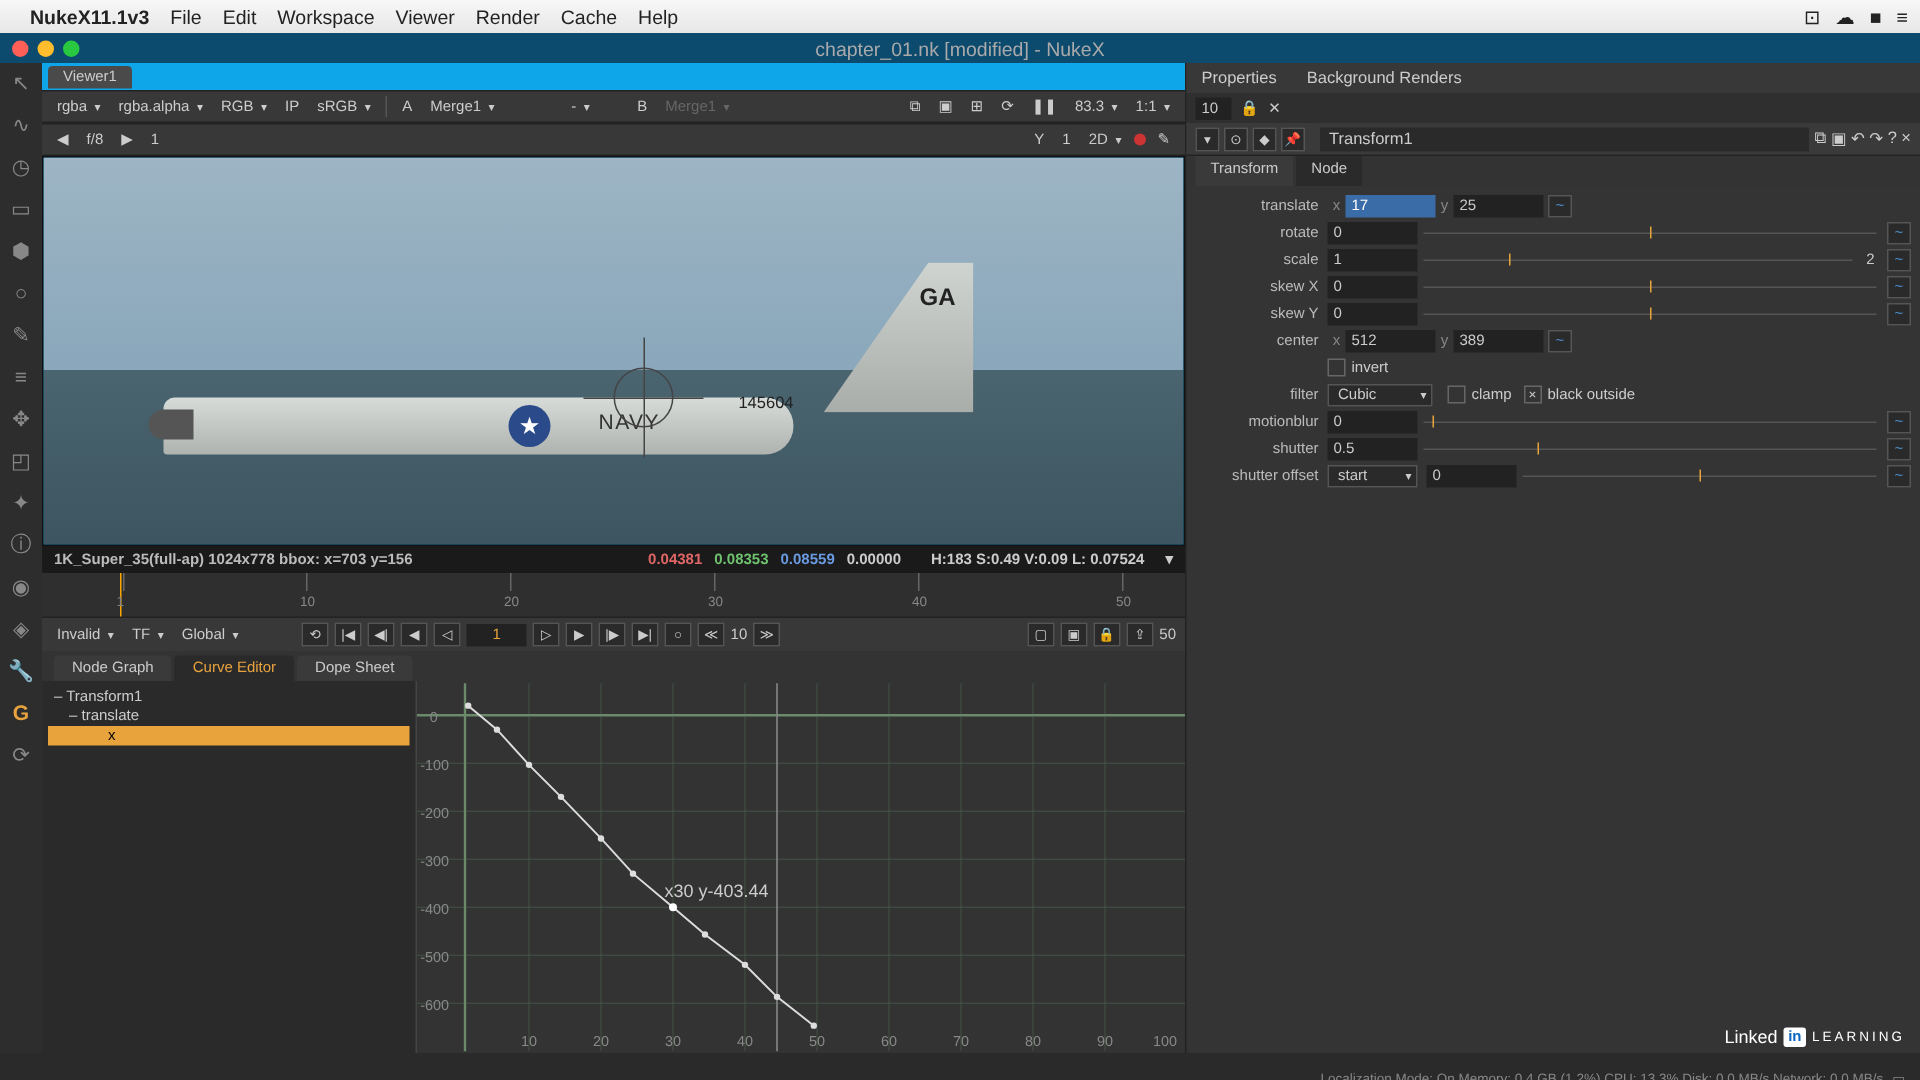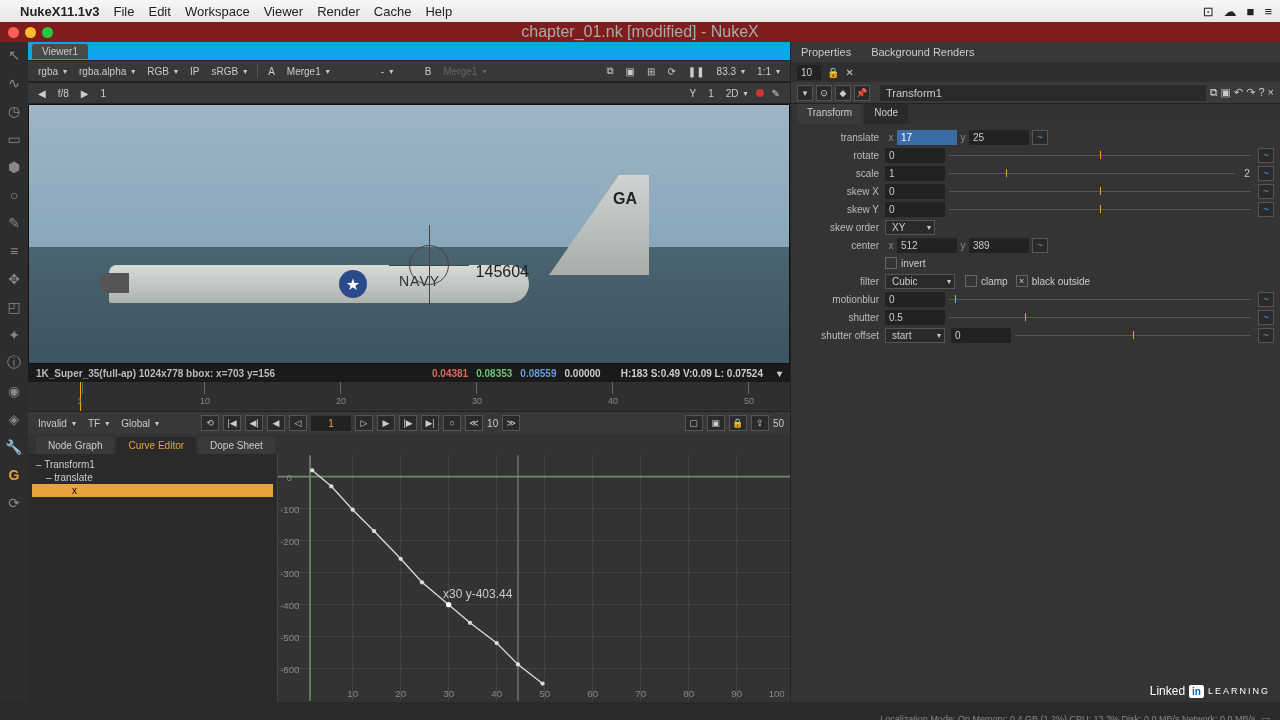--- a/index.html
+++ b/index.html
@@ -2,21 +2,21 @@
 <html><head>
 <meta charset="utf-8">
 <style>
 * { margin:0; padding:0; box-sizing:border-box; font-family:Arial,Helvetica,sans-serif; }
 body { background:#3a3a3a; color:#ccc; font-size:11px; width:1280px; height:720px; overflow:hidden; position:relative; }
 .mac-menubar { height:22px; background:linear-gradient(#f7f7f7,#e7e7e7); display:flex; align-items:center; padding:0 8px; color:#222; font-size:13px; }
 .mac-menubar .apple { margin-right:12px; }
 .mac-menubar .app-name { font-weight:700; margin-right:14px; }
 .mac-menubar .menu-item { margin-right:14px; }
 .mac-menubar .right-icons { margin-left:auto; display:flex; gap:10px; }
-.title-bar { height:20px; background:#7f1d1d; display:flex; align-items:center; position:relative; color:#aaa; font-size:16px; }
+.title-bar { height:20px; background:#0c4a6e; display:flex; align-items:center; position:relative; color:#aaa; font-size:13px; }
 .traffic-lights { display:flex; gap:6px; padding-left:8px; }
 .tl { width:11px; height:11px; border-radius:50%; }
 .tl.red { background:#ff5f57; } .tl.yellow { background:#ffbd2e; } .tl.green { background:#28c940; }
 .title-bar .title { position:absolute; left:50%; transform:translateX(-50%); }
 .workspace { display:flex; height:678px; }
 .left-toolbar { width:28px; background:#2d2d2d; display:flex; flex-direction:column; align-items:center; padding-top:4px; gap:10px; }
 .left-toolbar .tool { width:18px; height:18px; display:flex; align-items:center; justify-content:center; color:#888; font-size:14px; cursor:pointer; }
 .left-toolbar .tool.orange { color:#e8a33d; font-weight:bold; }
 .main-col { flex:1; display:flex; flex-direction:column; background:#0ea5e9; }
 .viewer-panel { display:flex; flex-direction:column; }
@@ -29,21 +29,21 @@
 .vt-btn { padding:0 4px; }
 .vt-right { margin-left:auto; display:flex; align-items:center; gap:4px; }
 .red-dot { width:8px; height:8px; background:#c33; border-radius:50%; }
 .viewer-image { height:260px; background:linear-gradient(#9db5c4 0%,#8aa7bb 55%,#4a6470 55%,#3c5560 100%); position:relative; overflow:hidden; border:1px solid #111; }
 .aircraft { position:absolute; left:70px; top:110px; width:570px; height:110px; }
 .fuselage { position:absolute; left:10px; top:50px; width:420px; height:38px; background:linear-gradient(#d8dcd9,#aeb3b0); border-radius:20px 50px 50px 6px; }
 .tail { position:absolute; right:20px; top:-40px; width:100px; height:100px; background:linear-gradient(#d0d4d1,#a8ada9); clip-path:polygon(0% 100%,70% 0%,100% 0%,100% 100%); }
 .tail-text { position:absolute; right:32px; top:-25px; color:#222; font-size:16px; font-weight:bold; }
 .nose { position:absolute; left:0; top:58px; width:30px; height:20px; background:#555; border-radius:10px 0 0 10px; }
 .navy-text { position:absolute; left:300px; top:58px; color:#333; font-size:14px; letter-spacing:1px; }
-.num-tail { position:absolute; right:140px; top:48px; color:#222; font-size:16px;margin-left:32px; }
+.num-tail { position:absolute; right:140px; top:48px; color:#222; font-size:11px;margin-left:32px; }
 .insignia { position:absolute; left:240px; top:55px; width:28px; height:28px; border-radius:50%; background:#2a4a8a; display:flex; align-items:center; justify-content:center; color:#fff; font-size:16px; }
 .crosshair { position:absolute; left:360px; top:120px; width:80px; height:80px; pointer-events:none; }
 .crosshair::before, .crosshair::after { content:""; position:absolute; background:#444; }
 .crosshair::before { left:0; top:50%; width:100%; height:1px; }
 .crosshair::after { top:0; left:50%; height:100%; width:1px; }
 .crosshair .circ { position:absolute; left:20px; top:20px; width:40px; height:40px; border:1px solid #444; border-radius:50%; }
 .viewer-status { height:18px; background:#1a1a1a; display:flex; align-items:center; padding:0 8px; font-size:10px; gap:10px;font-weight:bold; }
 .status-left { color:#bbb; }
 .status-rgba { margin-left:auto; display:flex; gap:8px; }
 .status-r { color:#e06666; } .status-g { color:#6ec26e; } .status-b { color:#6a9ae0; } .status-a { color:#ccc; }
@@ -413,24 +413,20 @@
       </div>
       <div class="prop-row">
         <div class="prop-label">skew Y</div>
         <input class="prop-input" value="0" style="">
         <div class="prop-slider">
             <div class="tick" style="left:50%"></div>
           </div>
         <div class="anim-btn">~</div>
       </div>
       <div class="prop-row">
-        <div class="prop-label">skew order</div>
-        <div class="prop-dd" style="width:50px">XY</div>
-      </div>
-      <div class="prop-row">
         <div class="prop-label">center</div>
         <div class="prop-xy">x</div>
         <input class="prop-input" value="512" style="">
         <div class="prop-xy">y</div>
         <input class="prop-input" value="389" style="">
         <div class="anim-btn">~</div>
       </div>
       <div class="prop-row">
         <div class="prop-label"></div>
         <span class="prop-check"></span>

